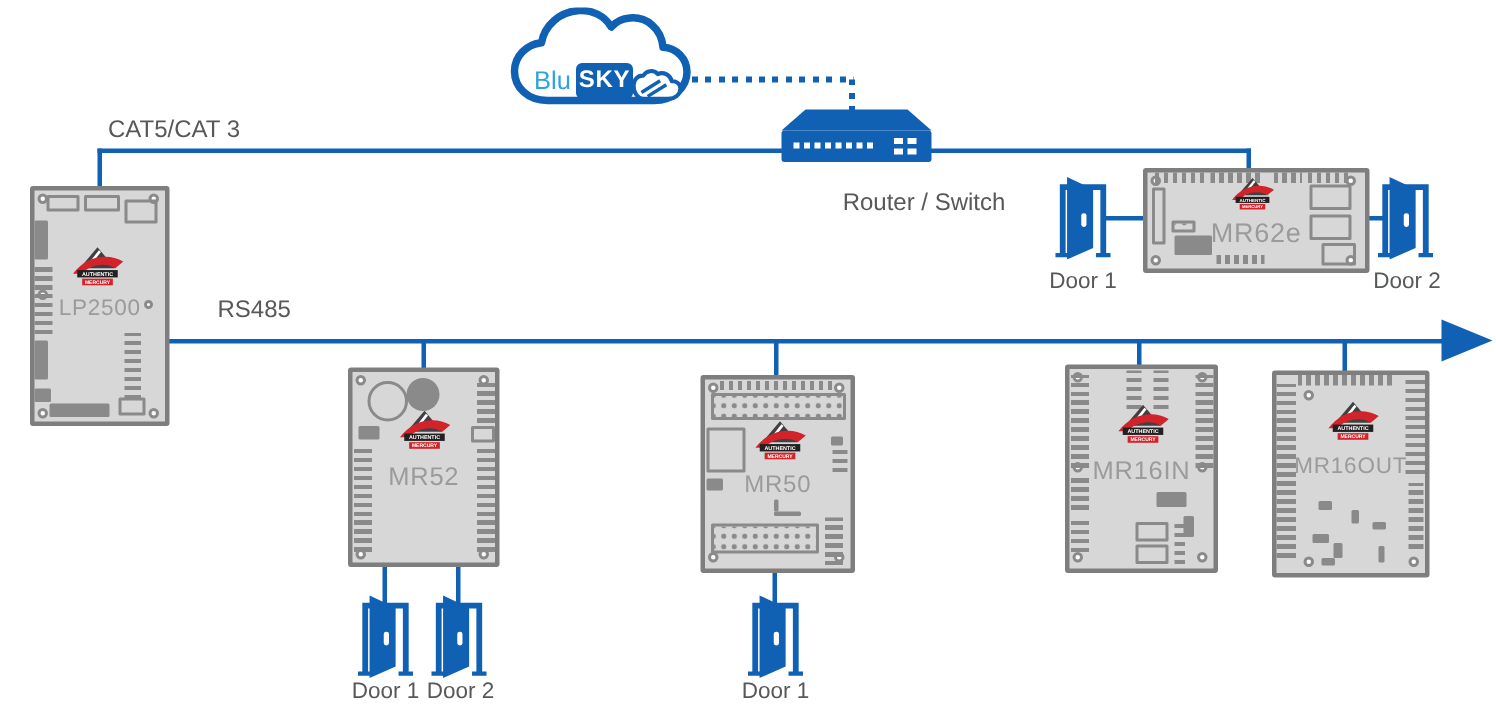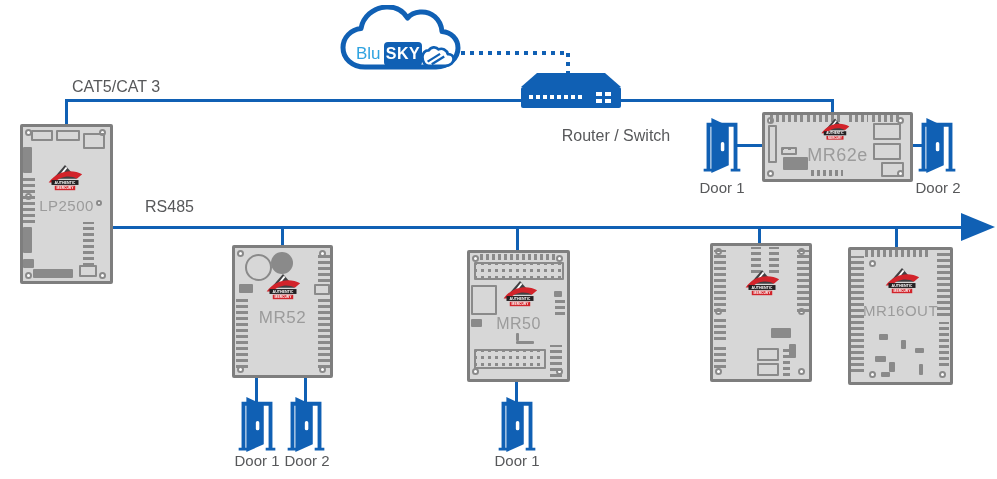--- a/index.html
+++ b/index.html
@@ -198,20 +198,21 @@
     <div class="ticks-v" style="left:70px;top:102px;width:7px;height:28px;"></div>
     <svg class="mlogo" style="left:31px;top:22px;" width="36" height="30" viewBox="0 0 44 36">
       <path d="M22,2 L36.5,19 H7.5 Z" fill="#404042"></path>
       <path d="M13,19 L24,5" stroke="#fff" stroke-width="2.2"></path>
       <path d="M2,23.5 C13,8.5 31,6.5 43,13.5 L36.5,19 C28,13.5 15,16.5 9.5,23.5 Z" fill="#d2232a"></path>
       <rect x="5.5" y="20.5" width="33" height="6" fill="#232022"></rect>
       <text x="22" y="25.3" font-size="4.4" fill="#fff" text-anchor="middle" font-weight="bold">AUTHENTIC</text>
       <rect x="9.5" y="27.5" width="25" height="5.4" fill="#d2232a"></rect>
       <text x="22" y="31.7" font-size="4.1" fill="#fff" text-anchor="middle" font-weight="bold">MERCURY</text>
     </svg>
+    <div class="blabel" style="top:58px;">MR16IN</div>
   </div>
 
   <div class="board" style="left:848px;top:247px;width:105px;height:138px;">
     <span class="screw" style="left:18px;top:10px;"></span>
     <span class="screw" style="left:88px;top:121px;"></span>
     <span class="screw" style="left:18px;top:121px;"></span>
     <div class="ticks-h" style="left:14px;top:0px;width:64px;height:7px;"></div>
     <div class="ticks-v" style="left:0px;top:6px;width:13px;height:116px;"></div>
     <div class="ticks-v" style="left:86px;top:2px;width:13px;height:64px;"></div>
     <div class="ticks-v" style="left:88px;top:72px;width:10px;height:44px;"></div>

